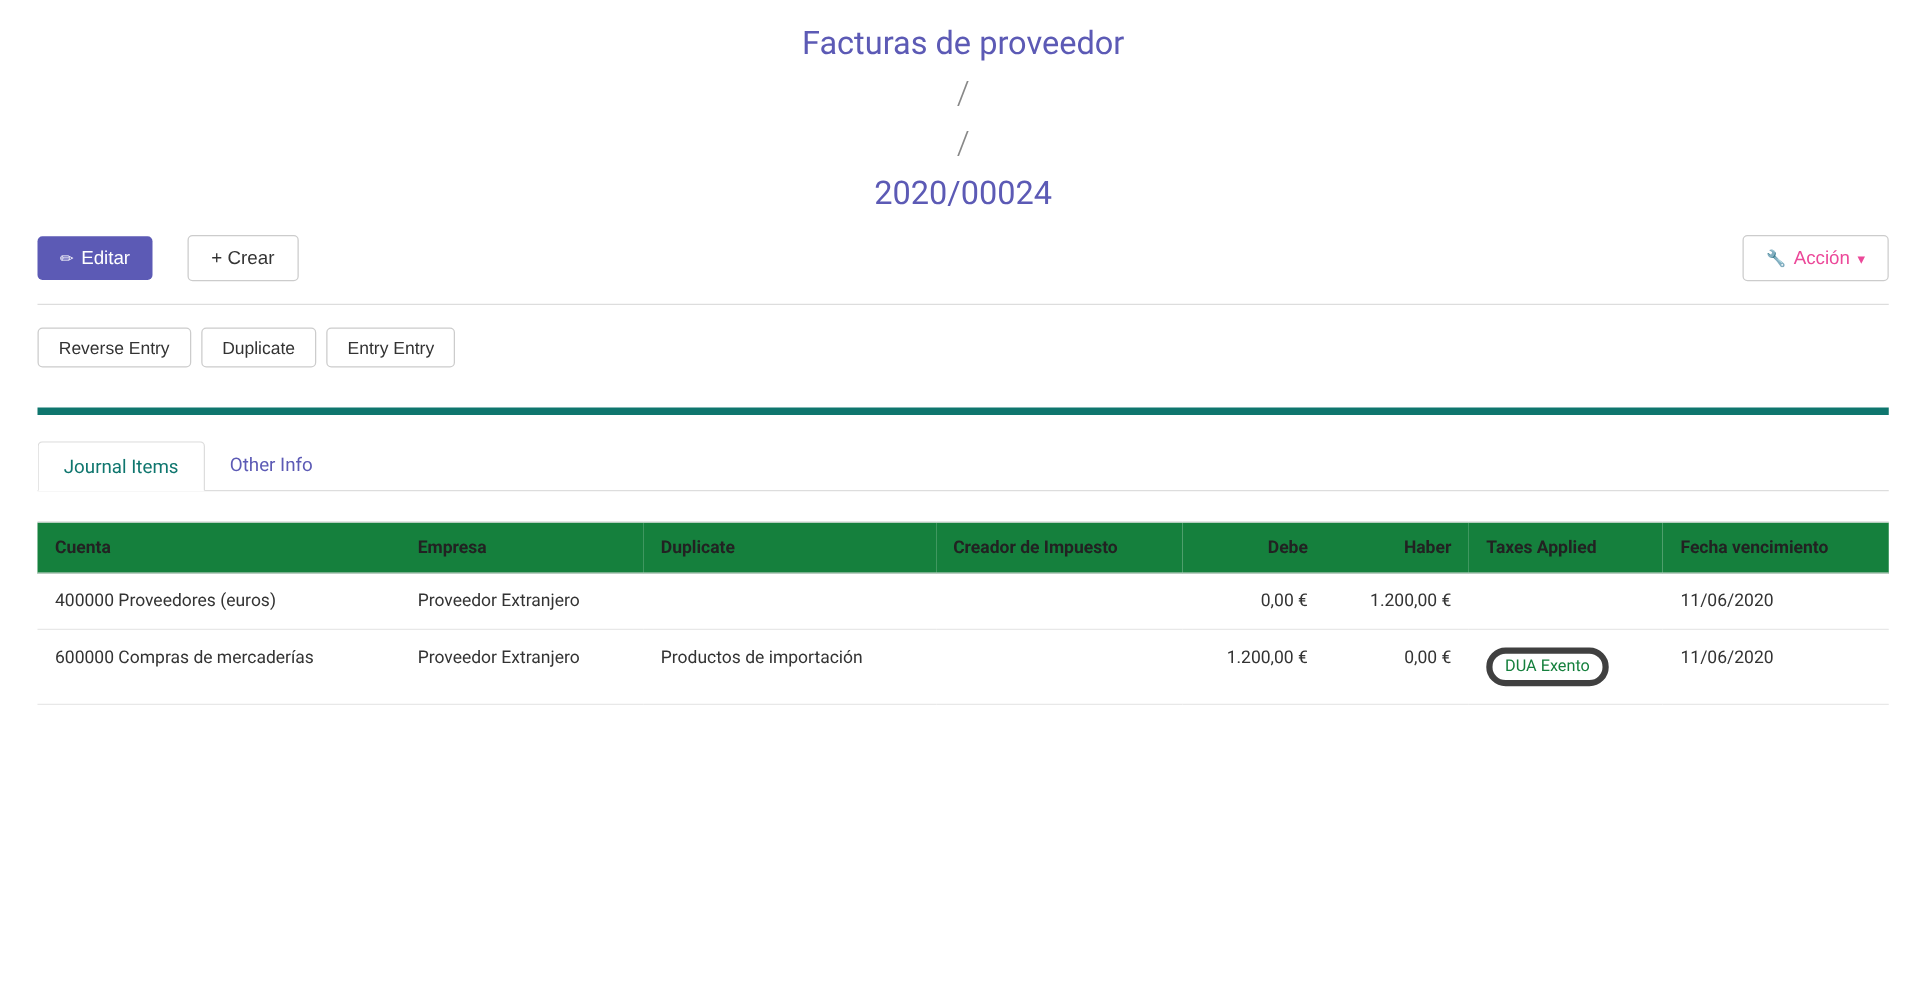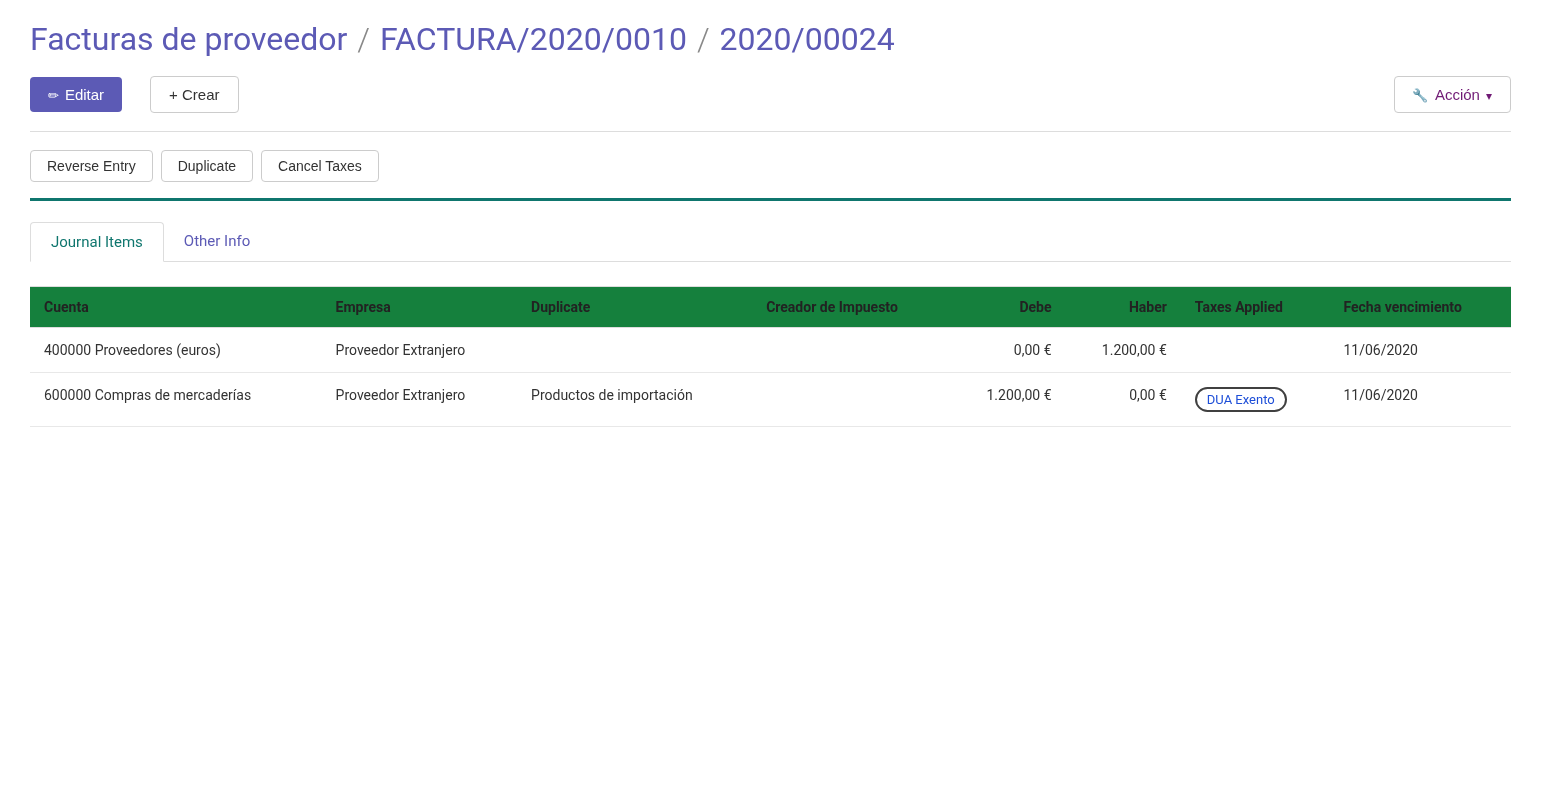--- a/index.html
+++ b/index.html
@@ -10,27 +10,28 @@
       font-size: 15px;
     }
 
     .page-wrapper {
       padding: 20px 30px 0 30px;
       max-width: 1541px;
     }
 
     
     .breadcrumb-title {
-      font-size: 32px;
+      font-size: 26px;
       color: #5c5ab5;
       font-weight: 400;
       margin-bottom: 18px;
       display: flex;
       align-items: center;
       gap: 10px;
+      flex-direction: column;
     }
     .breadcrumb-title .separator {
       color: #888;
       font-weight: 300;
     }
 
     
     .toolbar {
       display: flex;
       align-items: center;
@@ -63,38 +64,38 @@
       font-size: 15px;
       display: flex;
       align-items: center;
       gap: 6px;
     }
 
     .spacer { flex: 1; }
 
     .btn-action {
       background: #fff;
-      color: #701a75;
+      color: #ec4899;
       border: 1px solid #ccc;
       padding: 9px 18px;
       border-radius: 4px;
       cursor: pointer;
       font-size: 15px;
       display: flex;
       align-items: center;
       gap: 6px;
     }
 
     
     .action-buttons {
       display: flex;
       gap: 8px;
       margin-bottom: 20px;
-      padding-bottom: 16px;
-      border-bottom: 3px solid #0f766e;
+      padding-bottom: 32px;
+      border-bottom: 6px solid #0f766e;
     }
 
     .btn-secondary {
       background: #fff;
       color: #333;
       border: 1px solid #ccc;
       padding: 7px 16px;
       border-radius: 4px;
       cursor: pointer;
       font-size: 14px;
@@ -165,41 +166,40 @@
 
     tbody td {
       padding: 14px 14px;
       vertical-align: top;
       color: #333;
       margin-top: 11px;
     }
 
     .badge {
       display: inline-block;
-      border: 2px solid #404040;
+      border: 5px solid #404040;
       border-radius: 50px;
       padding: 3px 10px;
       font-size: 13px;
-      color: #1d4ed8;
+      color: #15803d;
       background: #fff;
     }
 
     .icon-pencil::before { content: "✏"; font-size: 13px; }
     .icon-wrench::before { content: "🔧"; font-size: 13px; }
     .icon-caret::before { content: "▾"; font-size: 12px; }
   </style>
 </head>
 <body>
 
 <div class="page-wrapper">
 
   <div class="breadcrumb-title">
     <span>Facturas de proveedor</span>
     <span class="separator">/</span>
-    <span>FACTURA/2020/0010</span>
     <span class="separator">/</span>
     <span>2020/00024</span>
   </div>
 
   <div class="toolbar">
     <button class="btn-edit">
       <span class="icon-pencil"></span>
       <span>Editar</span>
     </button>
     <button class="btn-create">
@@ -214,21 +214,21 @@
   </div>
 
   <div class="action-buttons">
     <button class="btn-secondary">
       <span>Reverse Entry</span>
     </button>
     <button class="btn-secondary">
       <span>Duplicate</span>
     </button>
     <button class="btn-secondary">
-      <span>Cancel Taxes</span>
+      <span>Entry Entry</span>
     </button>
   </div>
 
   <div class="tabs">
     <div class="tab active">
       <span>Journal Items</span>
     </div>
     <div class="tab inactive">
       <span>Other Info</span>
     </div>

